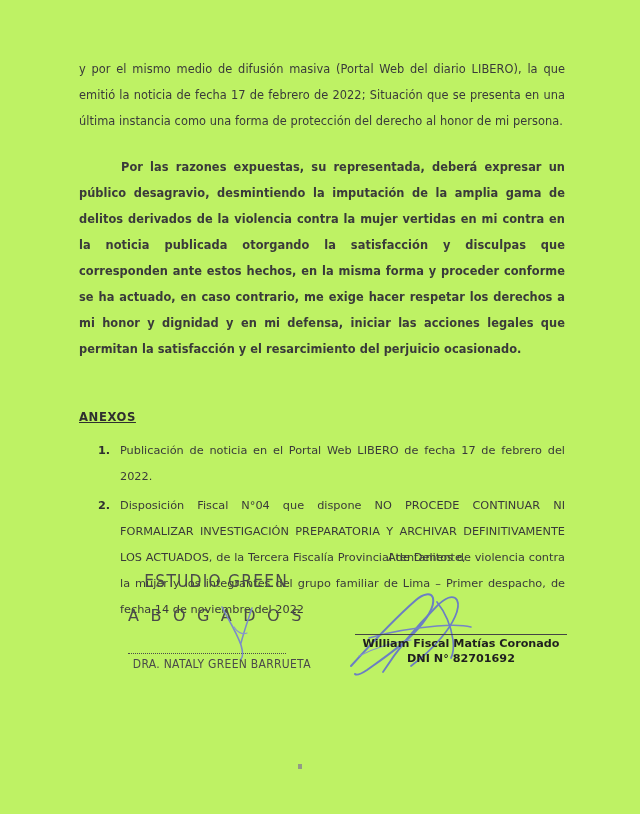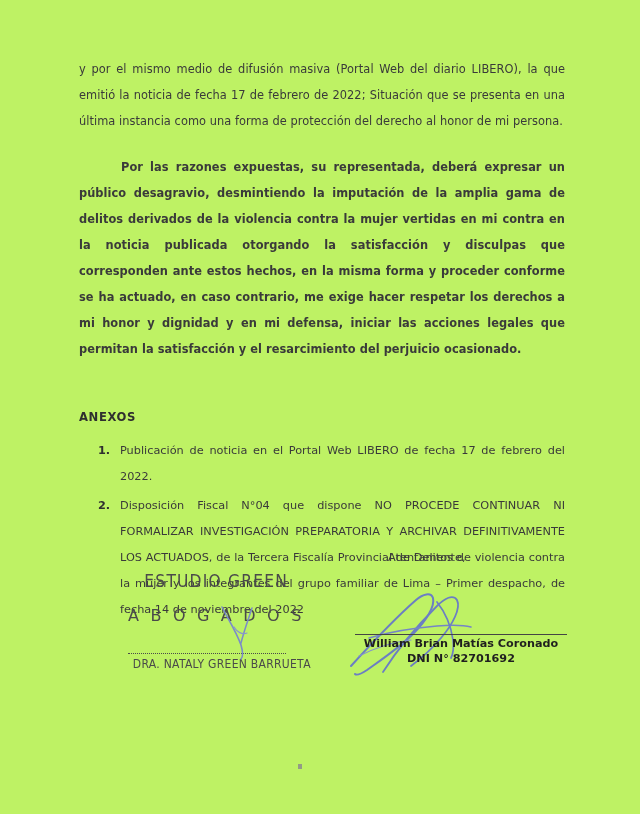--- a/index.html
+++ b/index.html
@@ -44,20 +44,21 @@
     text-indent: 42px;
     font-weight: bold;
   }
 
   .anexos-heading {
     margin-top: 48px;
     font-size: 11.6px;
     font-weight: bold;
     letter-spacing: 0.6px;
     color: #2f2f2f;
+    text-decoration: underline;
   }
 
   ol.anexos-list {
     margin: 14px 0 0 0;
     padding: 0;
     list-style: none;
   }
   ol.anexos-list > li {
     position: relative;
     padding-left: 41px;
@@ -231,21 +232,21 @@
       <svg class="ink-svg" style="left:-14px; top:-8px;" width="225" height="92" viewBox="0 0 225 92">
         <path d="M10 80 C30 58, 52 34, 75 14 C82 8, 90 6, 92 12 C94 20, 86 34, 72 48
                  C58 62, 40 74, 26 84 C20 88, 16 90, 14 88" fill="none" stroke="#6b7ec4" stroke-width="2" stroke-linecap="round" stroke-linejoin="round"></path>
         <path d="M42 86 C56 64, 76 40, 96 20 C104 12, 112 8, 116 14
                  C120 22, 112 38, 100 52 C90 64, 78 74, 70 80" fill="none" stroke="#6b7ec4" stroke-width="1.8" stroke-linecap="round"></path>
         <path d="M28 52 C48 46, 72 42, 96 40 C110 39, 122 39, 130 41" fill="none" stroke="#7585c6" stroke-width="1.5" stroke-linecap="round"></path>
         <path d="M96 16 C104 26, 110 40, 112 54 C113 62, 112 68, 110 72" fill="none" stroke="#6b7ec4" stroke-width="1.7" stroke-linecap="round"></path>
         <path d="M18 70 C34 62, 52 56, 70 54" fill="none" stroke="#8494cd" stroke-width="1.2" stroke-linecap="round"></path>
       </svg>
       <div class="sig-rule"></div>
-      <div class="sig-name">William Brian Matías Coronado</div>
+      <div class="sig-name">William Fiscal Matías Coronado</div>
       <div class="sig-dni">DNI N° 82701692</div>
     </div>
 
   </div>
 
   <div class="speck"></div>
 
 </div>
 
 </body></html>

